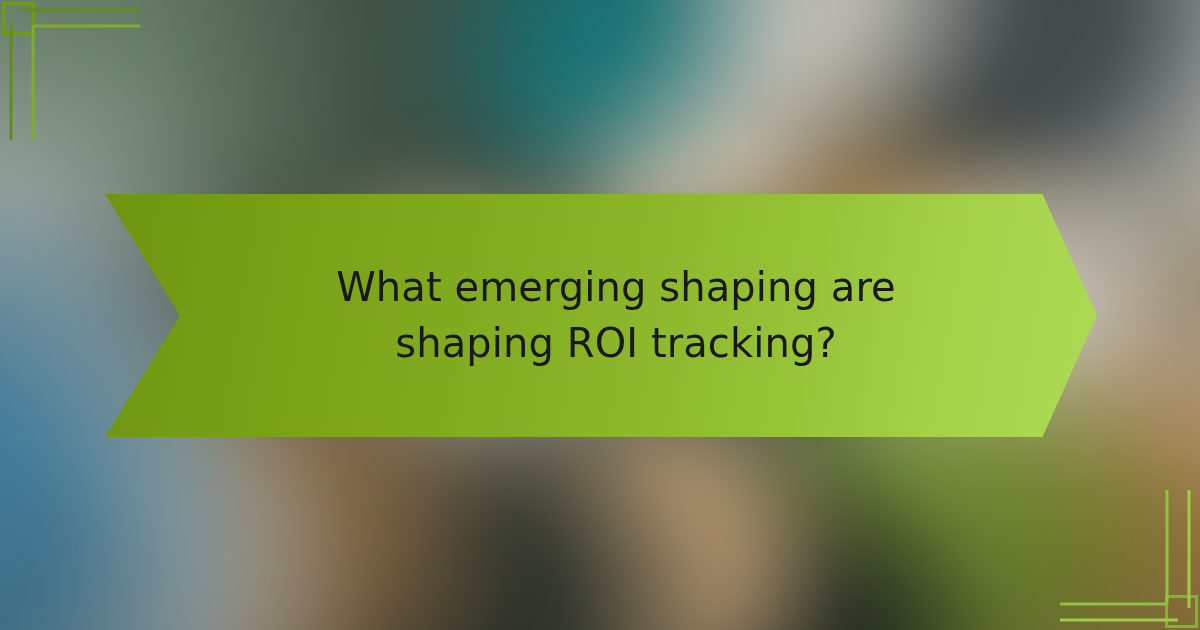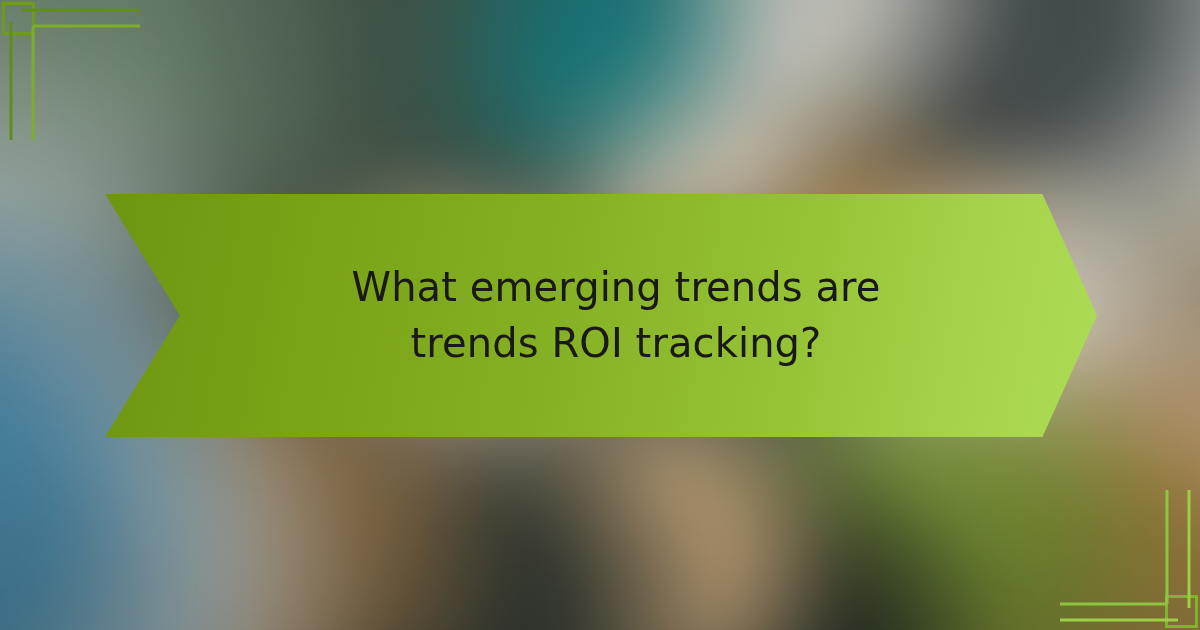--- a/index.html
+++ b/index.html
@@ -158,17 +158,17 @@
       <rect x="114.5" y="114.5" width="30" height="30" stroke="#7fb52e" stroke-width="3"></rect>
       <path d="M137 126 V8" stroke="#9ccf46" stroke-width="3"></path>
       <path d="M126 138 H8" stroke="#9ccf46" stroke-width="3"></path>
       <path d="M115 122 H8" stroke="#8cc63f" stroke-width="3"></path>
       <path d="M115 122 V8" stroke="#8cc63f" stroke-width="3"></path>
     </svg>
   </div>
 
   <div class="banner">
     <div class="banner-inner">
-      <h1 class="banner-title">What emerging trends are trends ROI tracking?</h1>
+      <h1 class="banner-title">What emerging shaping are shaping ROI tracking?</h1>
     </div>
   </div>
 
 </div>
 
 </body></html>

